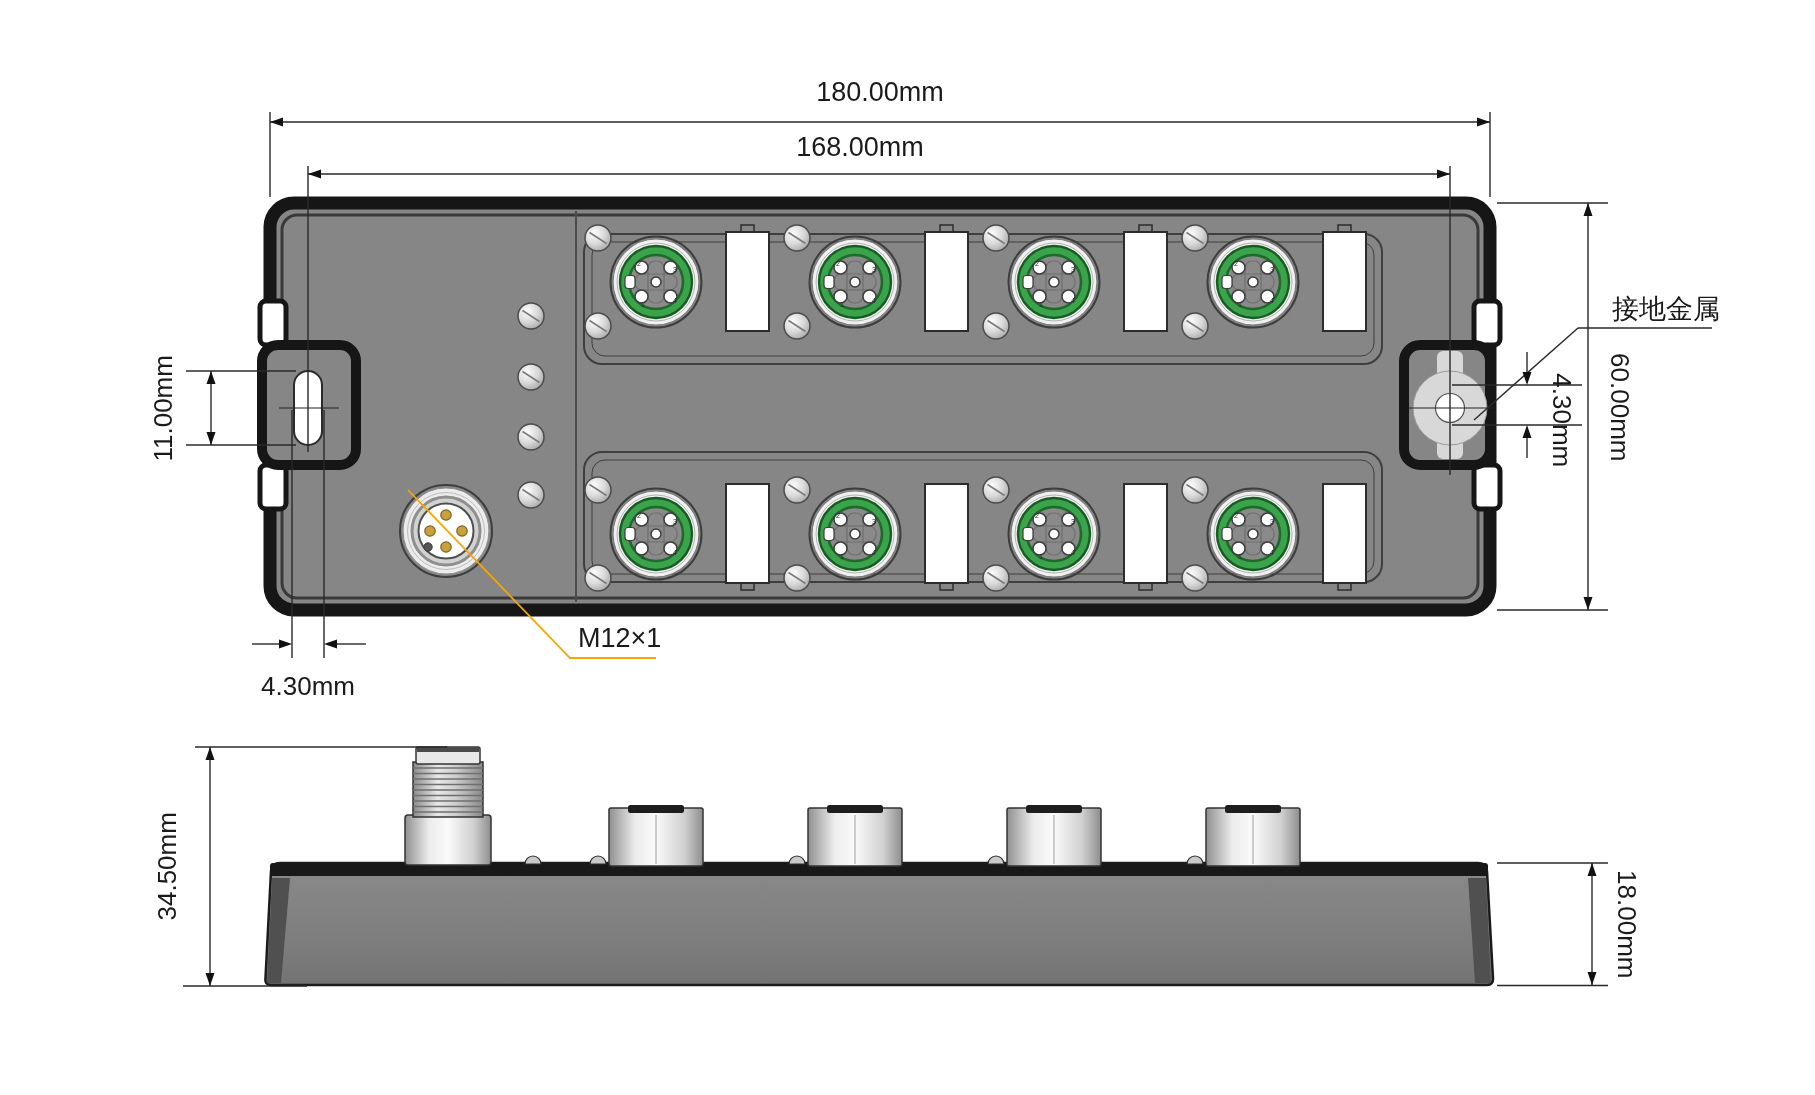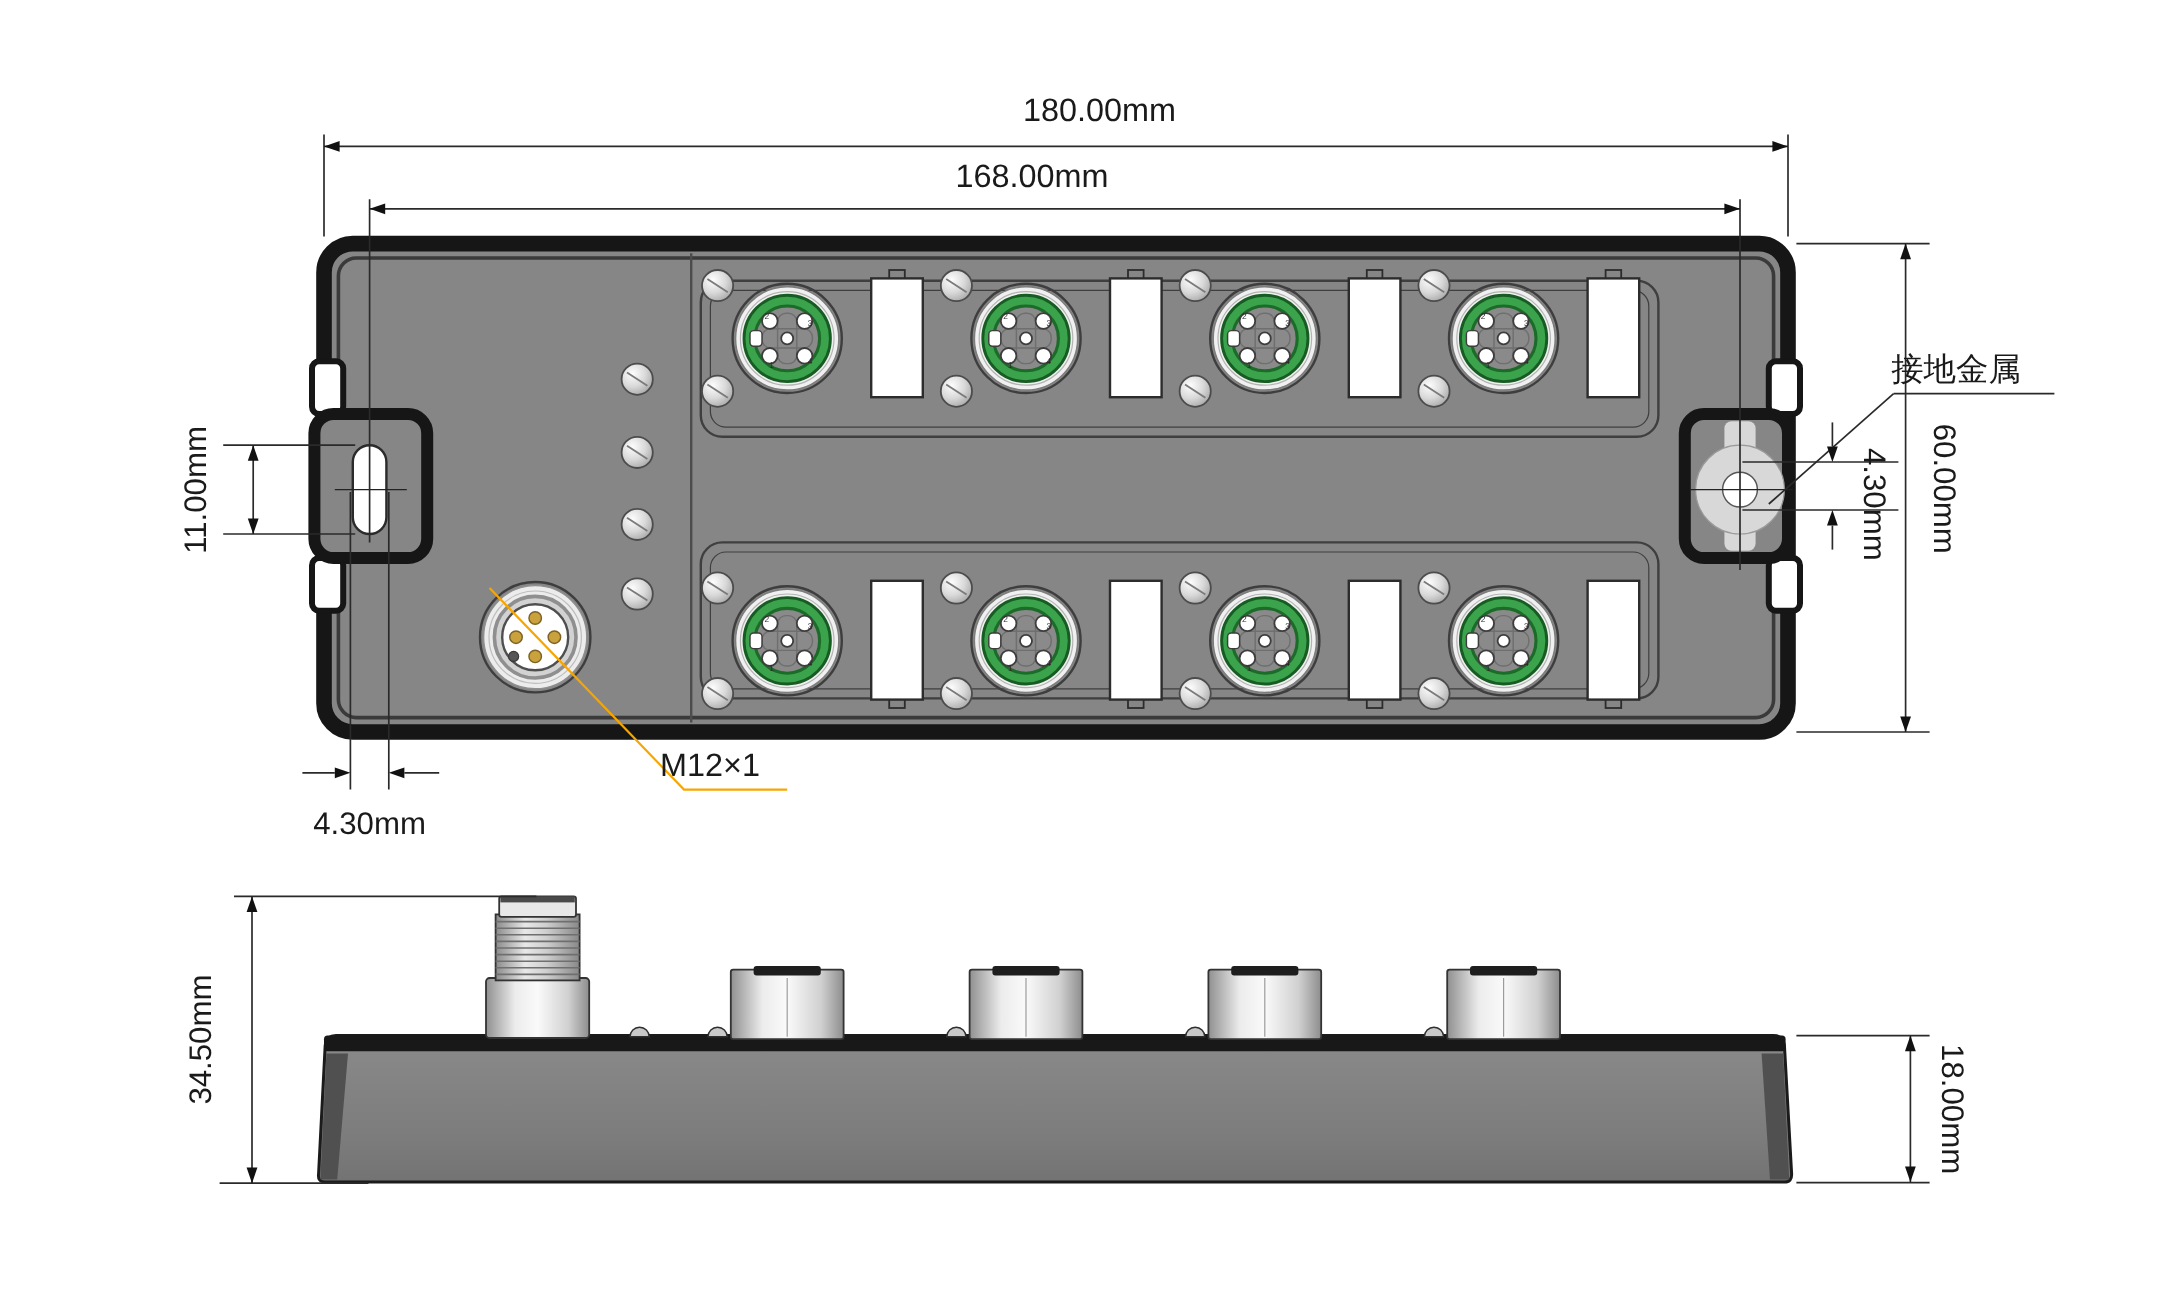--- a/index.html
+++ b/index.html
@@ -275,24 +275,24 @@
         <polygon points="1527,425 1522.5,438 1531.5,438"></polygon>
     <polygon points="210,747 205.5,760 214.5,760"></polygon>
         <polygon points="210,986 205.5,973 214.5,973"></polygon>
     <polygon points="1592,863 1587.5,876 1596.5,876"></polygon>
         <polygon points="1592,985 1587.5,972 1596.5,972"></polygon>
   </g>
 
   <polyline points="408,490 570,658 656,658" fill="none" stroke="#f7a600" stroke-width="1.8"></polyline>
 </svg>
 
-<div class="dim big" style="left:780px;top:78px;width:200px;text-align:right;">180.00mm</div>
+<div class="dim big" style="left:780px;top:78px;width:200px;">180.00mm</div>
 <div class="dim big" style="left:760px;top:133px;width:200px;">168.00mm</div>
 <div class="dim rot90" style="left:1555px;top:393px;width:130px;">60.00mm</div>
-<div class="dim cjk left big" style="left:1576px;top:294px;width:130px;">接地金属</div>
+<div class="dim cjk left big" style="left:1612px;top:294px;width:130px;">接地金属</div>
 <div class="dim rot90" style="left:1512px;top:406px;width:100px;">4.30mm</div>
 <div class="dim rotm90" style="left:97px;top:394px;width:132px;">11.00mm</div>
 <div class="dim" style="left:238px;top:672px;width:140px;">4.30mm</div>
-<div class="dim big left" style="left:550px;top:624px;width:120px;">M12×1</div>
+<div class="dim big left" style="left:578px;top:624px;width:120px;">M12×1</div>
 <div class="dim rotm90" style="left:101px;top:852px;width:132px;">34.50mm</div>
 <div class="dim rot90" style="left:1561px;top:910px;width:132px;">18.00mm</div>
 
 </div>
 
 </body></html>

